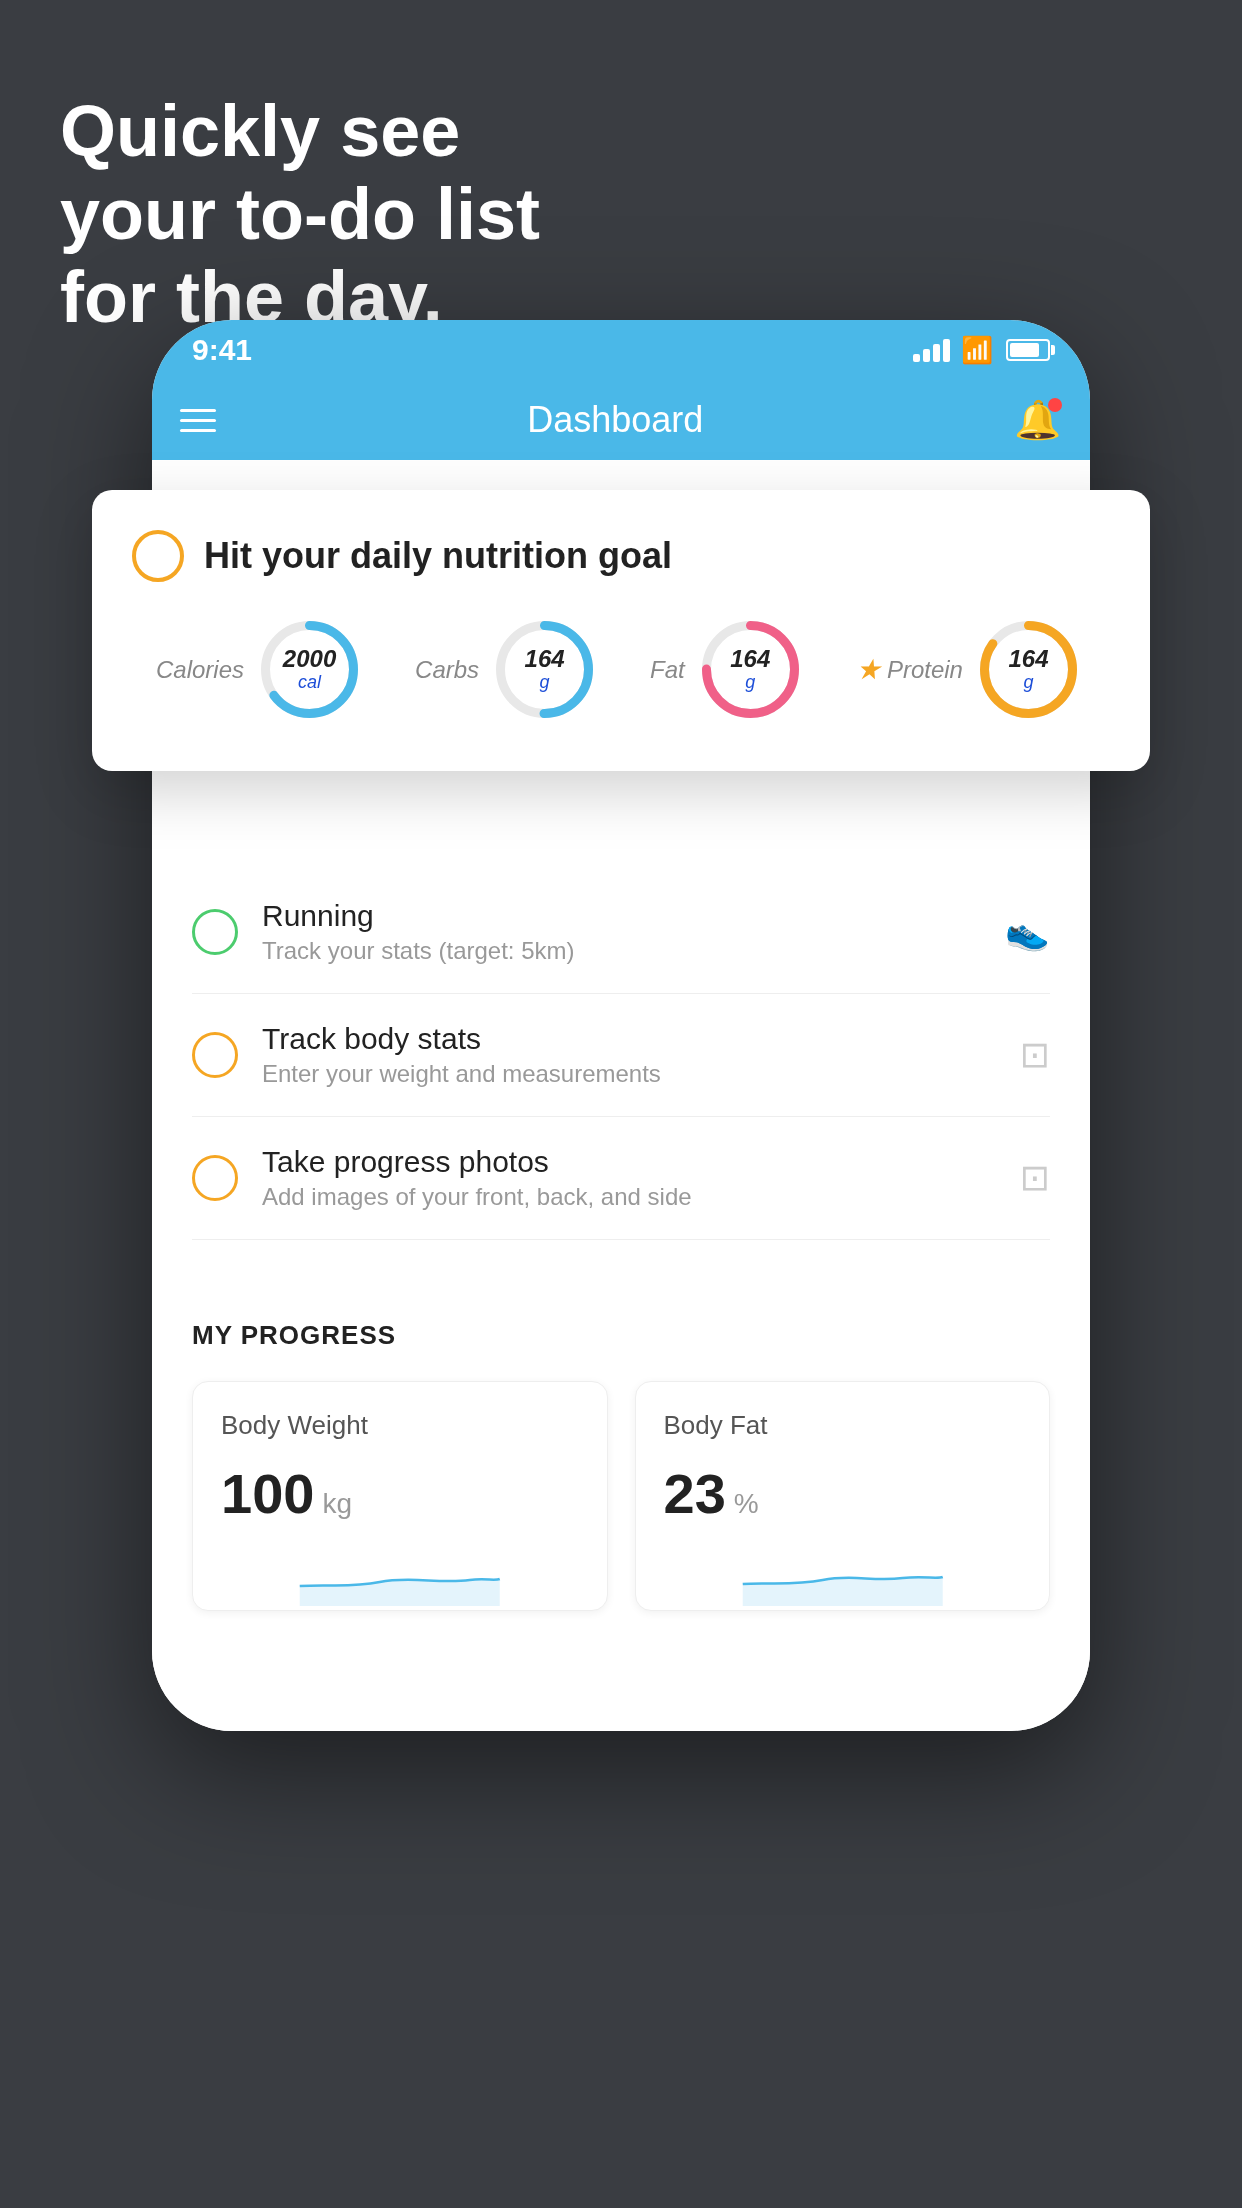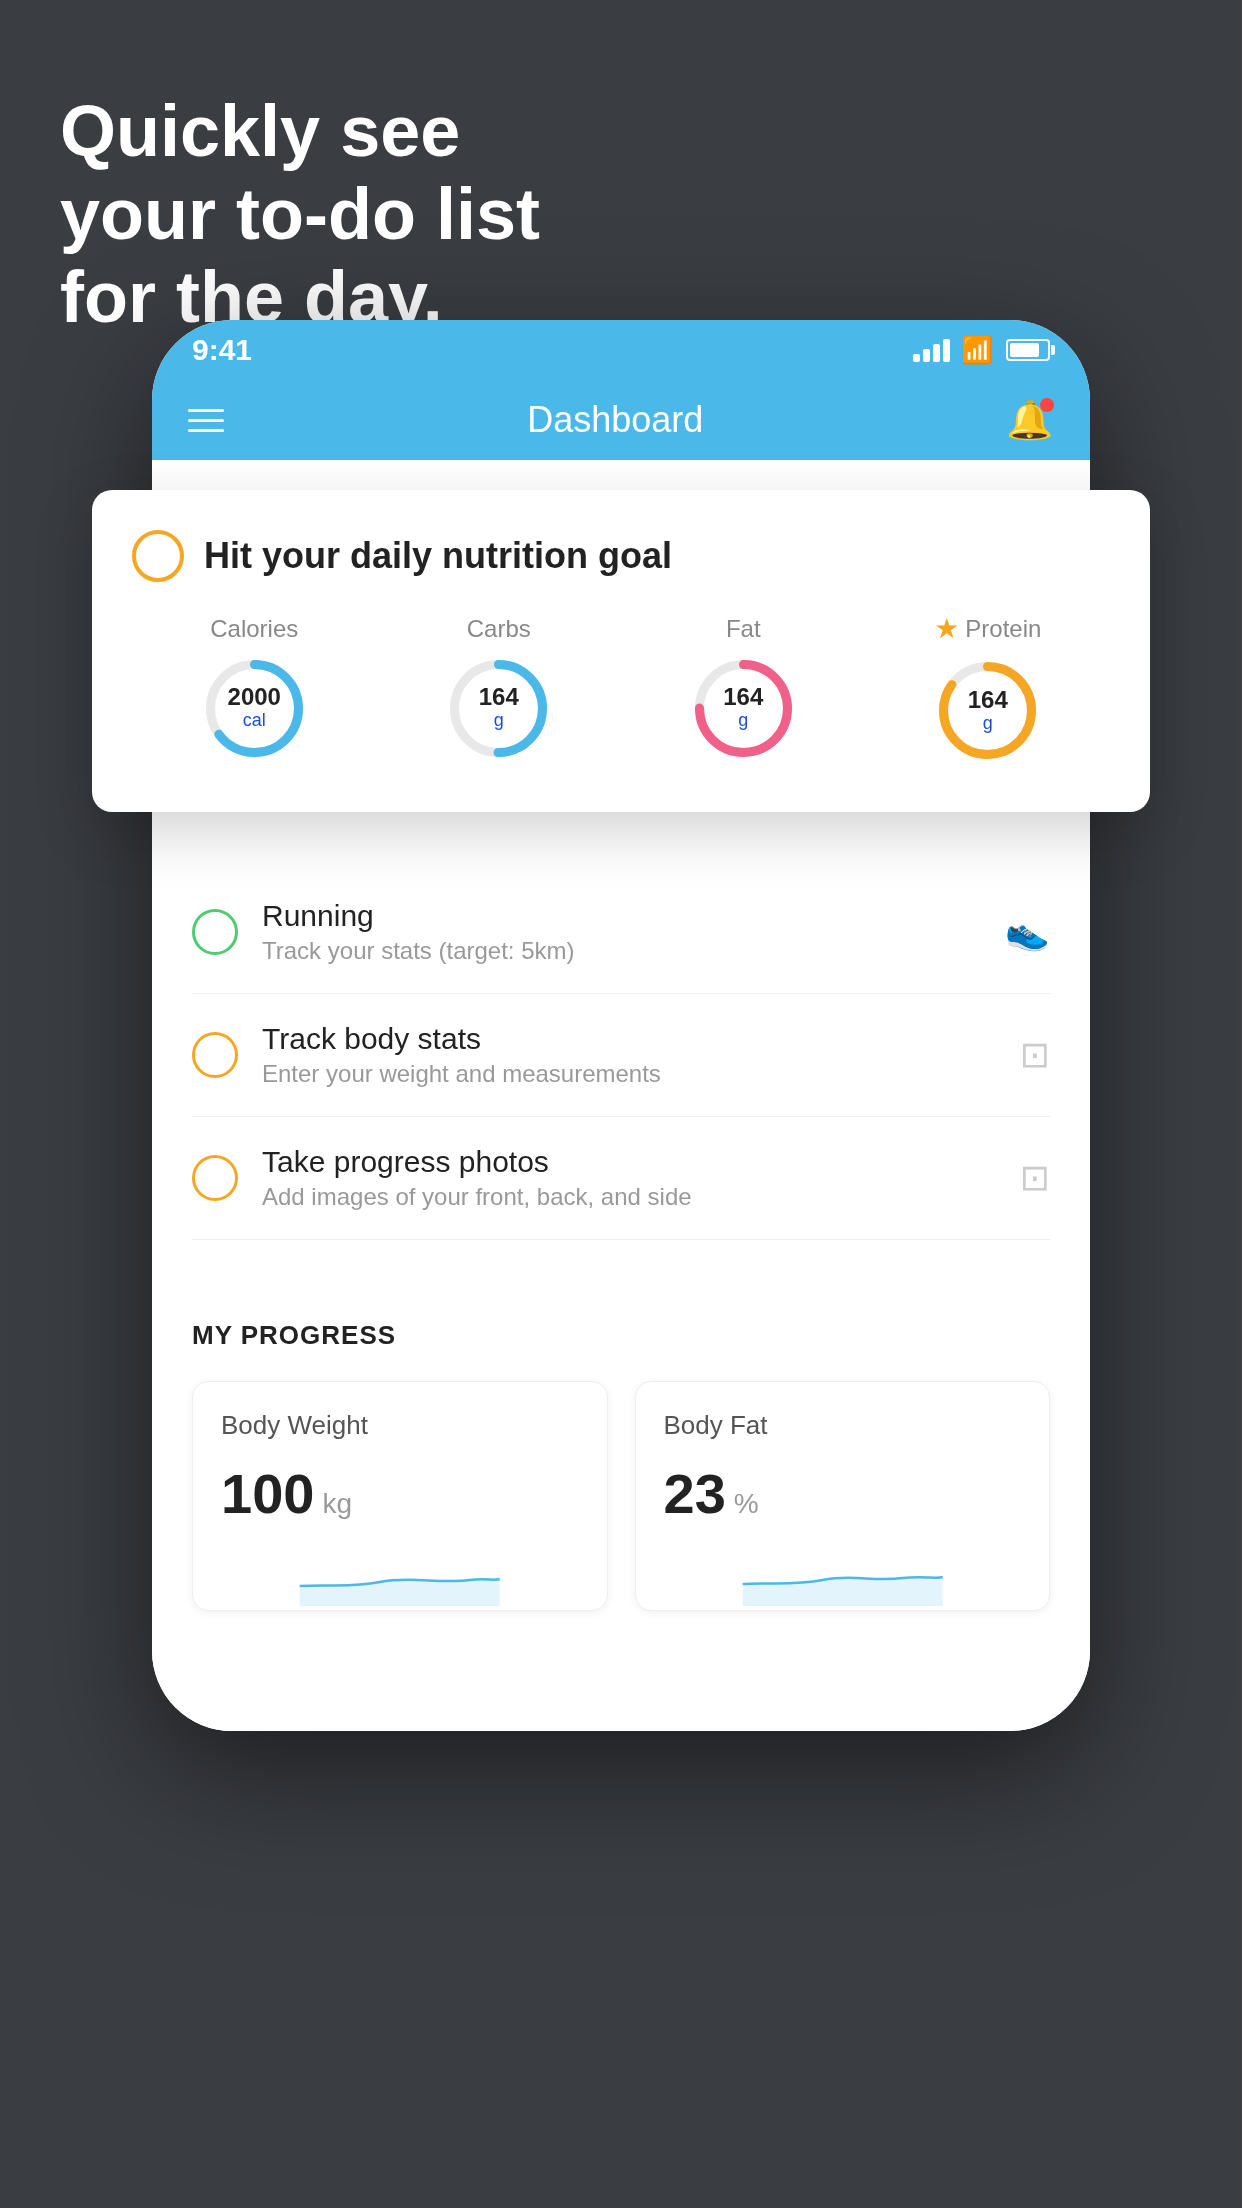--- a/index.html
+++ b/index.html
@@ -99,21 +99,21 @@
       border-radius: 2px;
     }
 
     
     .nav-bar {
       background: #4ab8e8;
       height: 80px;
       display: flex;
       align-items: center;
       justify-content: space-between;
-      padding: 0 36px;
+      padding: 0 28px;
     }
     .hamburger {
       display: flex;
       flex-direction: column;
       gap: 7px;
       cursor: pointer;
     }
     .hamburger-line {
       width: 36px;
       height: 3px;
@@ -189,23 +189,24 @@
       font-weight: 600;
       color: #222;
     }
     .nutrition-grid {
       display: flex;
       justify-content: space-around;
       align-items: center;
     }
     .nutrition-item {
       display: flex;
-      flex-direction: column;
+      flex-direction: row;
       align-items: center;
       gap: 8px;
+      font-style: italic;
     }
     .nutrition-label {
       font-size: 24px;
       color: #888;
     }
     .donut-wrapper {
       position: relative;
       width: 115px;
       height: 115px;
     }

